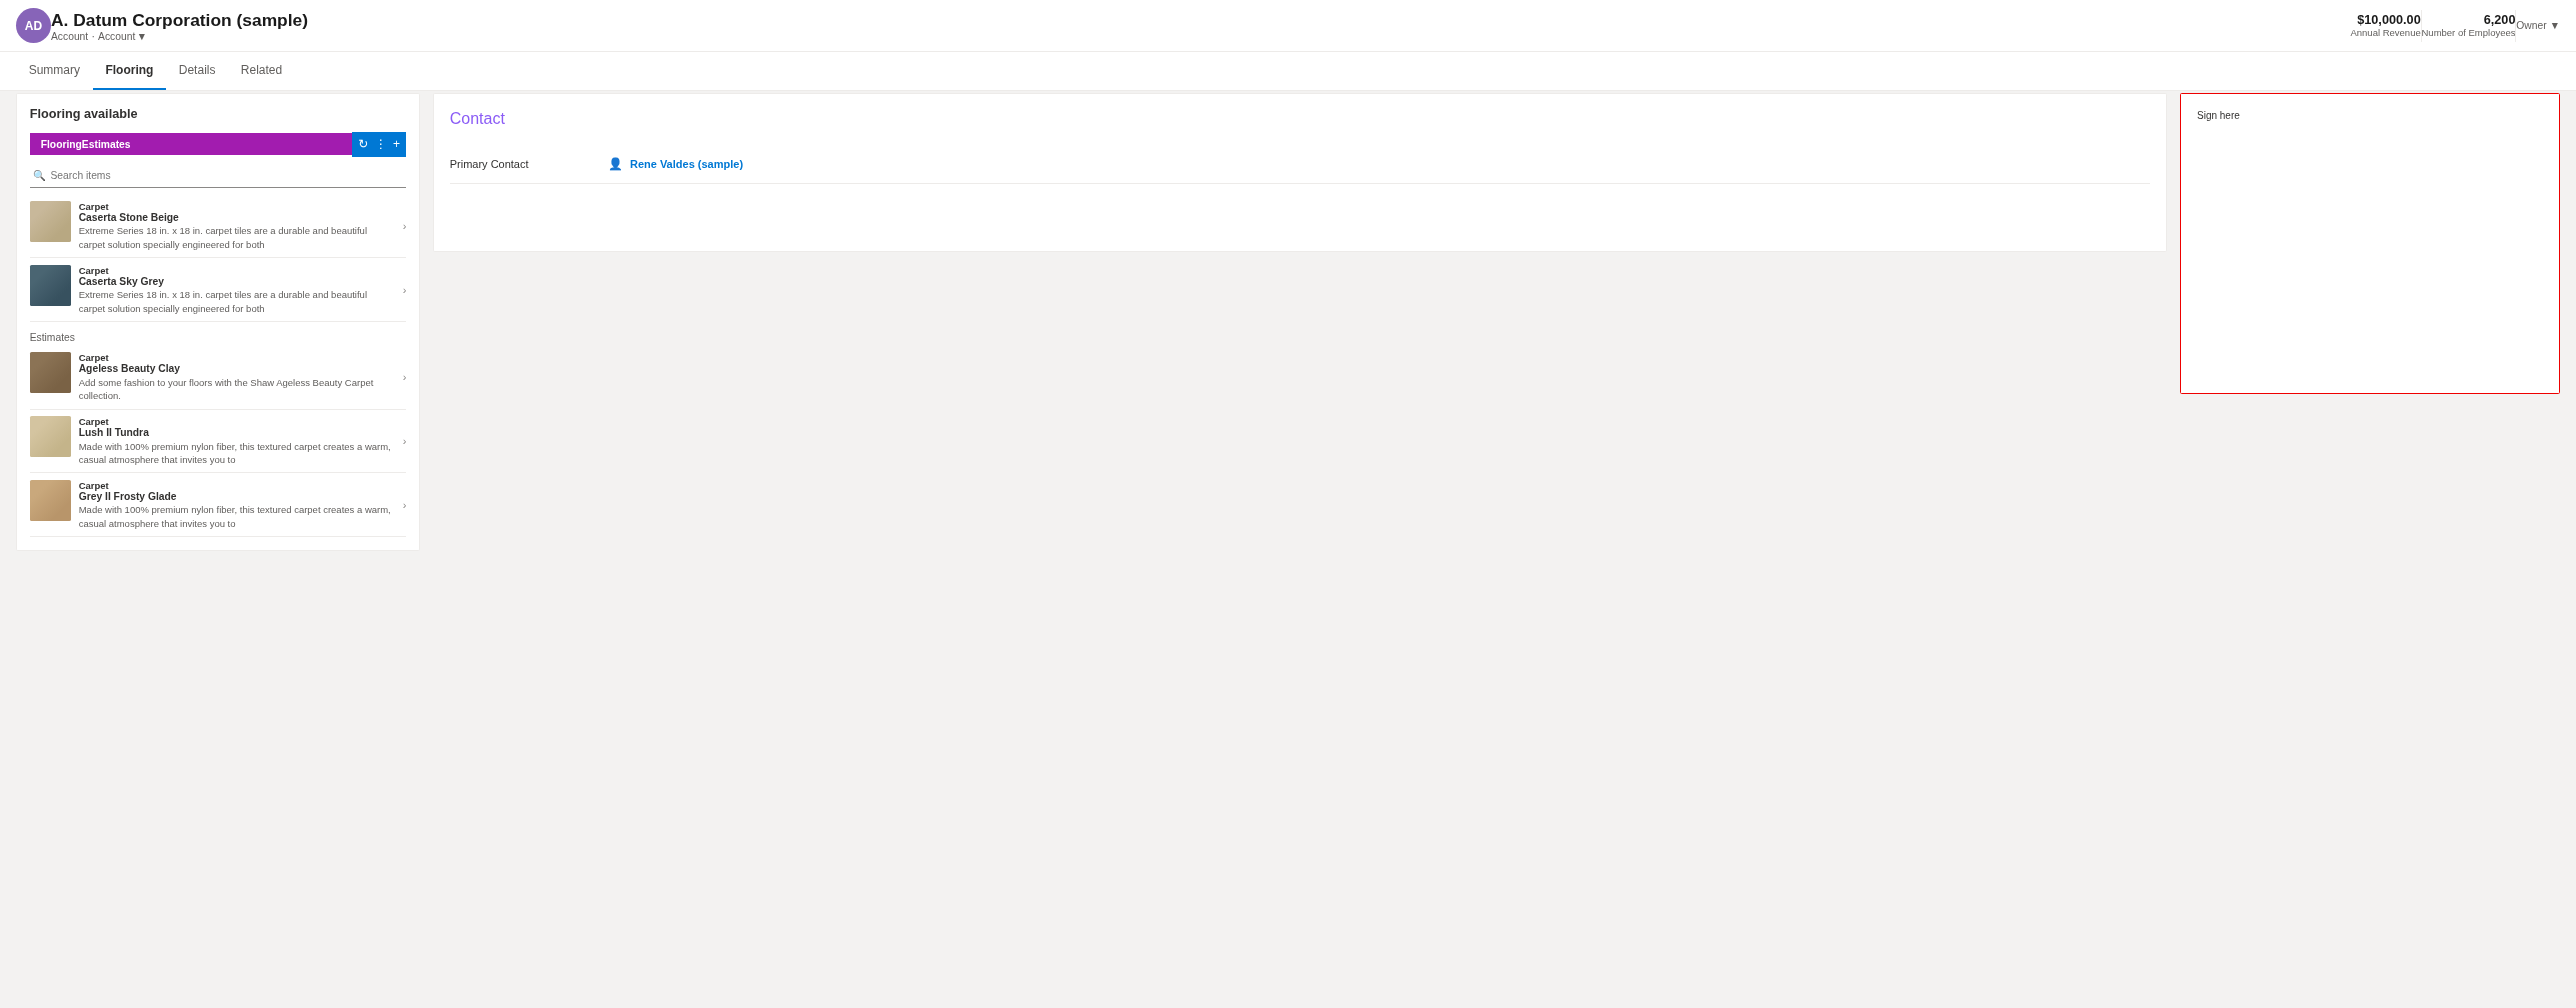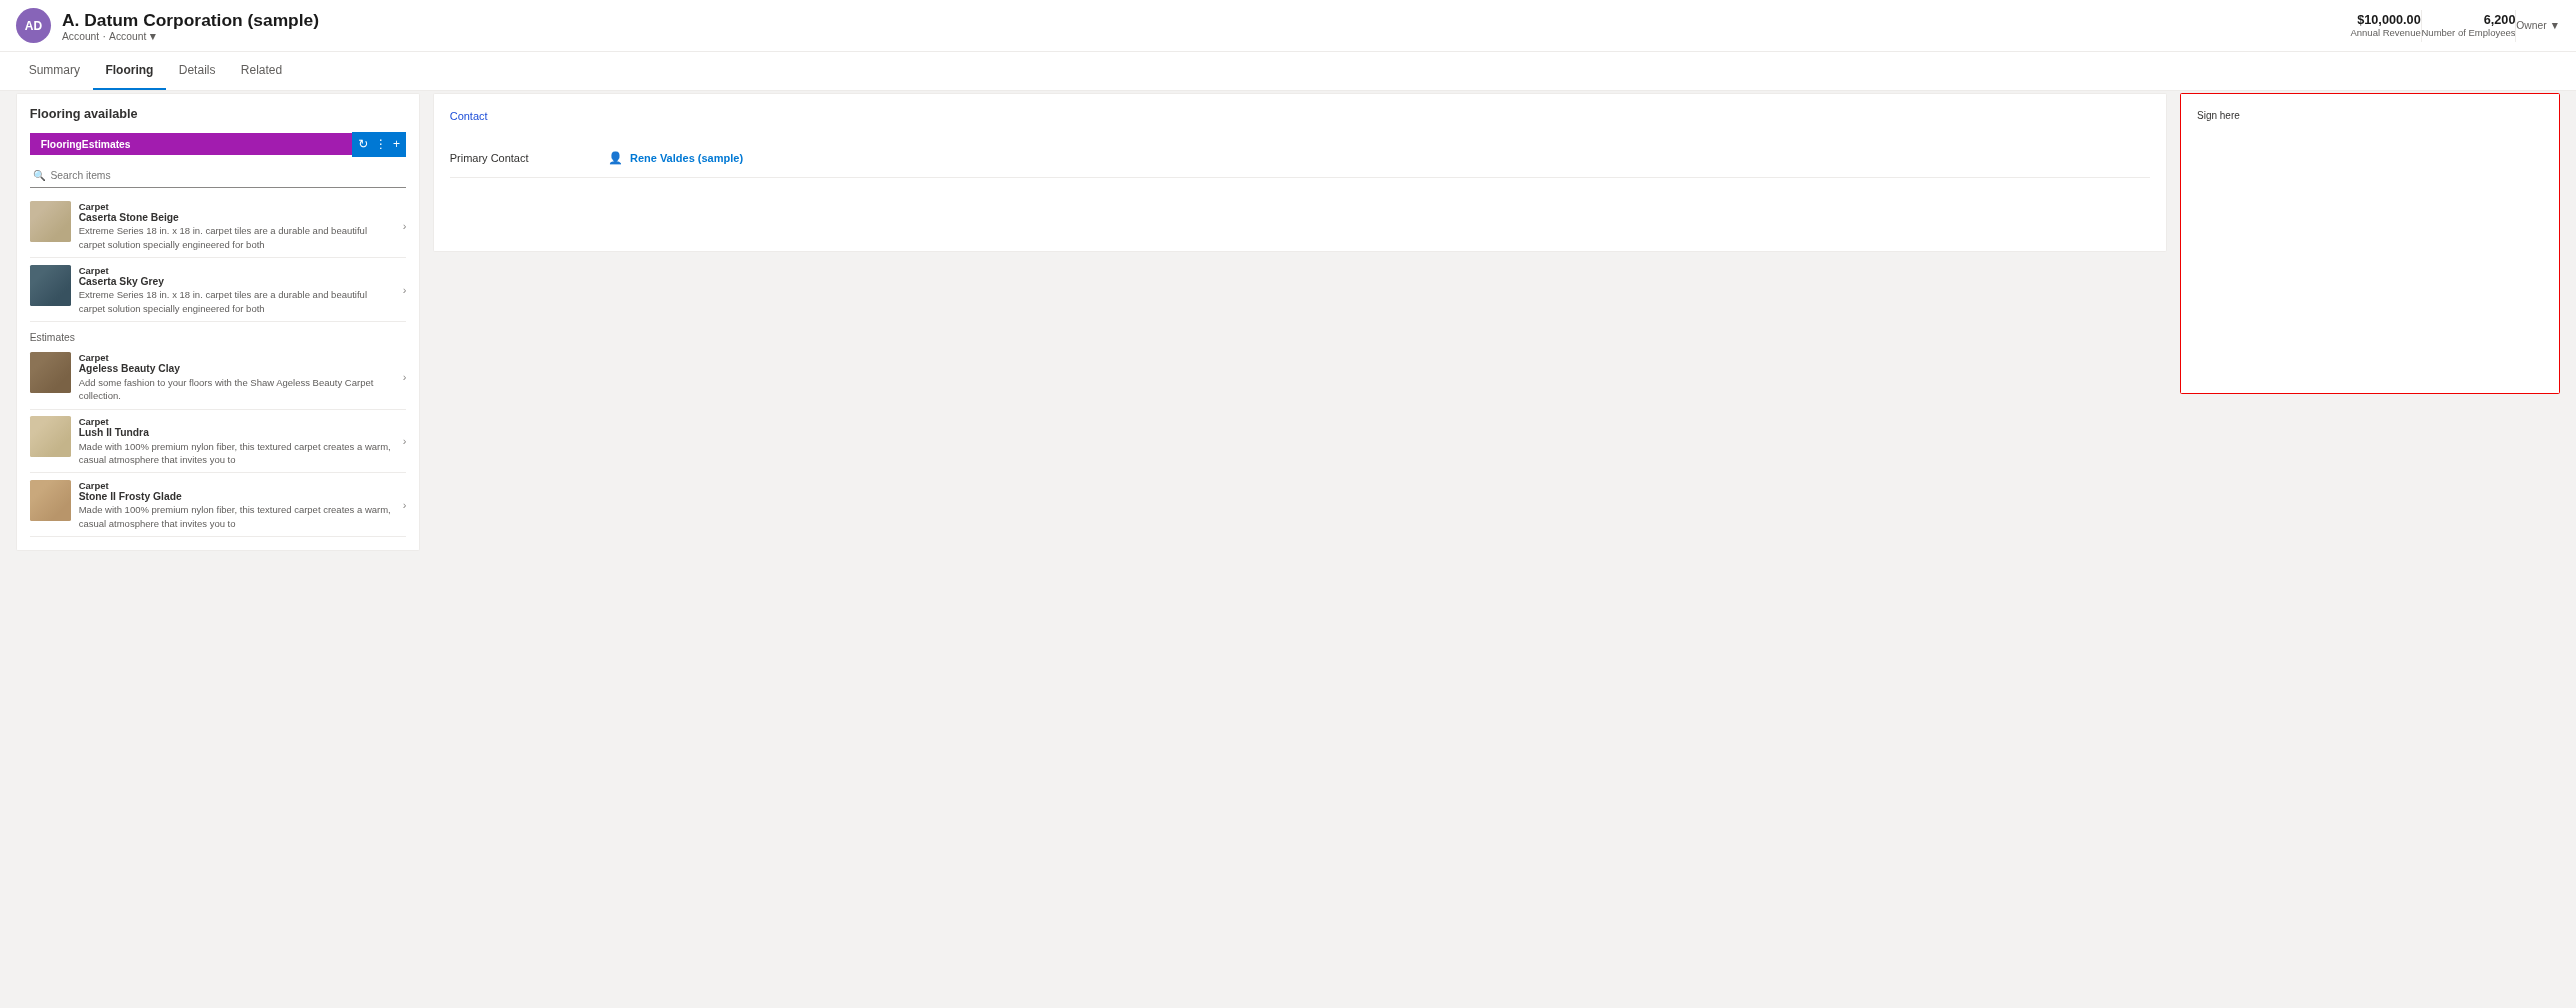--- a/index.html
+++ b/index.html
@@ -7,21 +7,21 @@
 
     
     .header {
       background: #fff;
       border-bottom: 0.8px solid #edebe9;
       padding: 8px 16px;
       display: flex;
       align-items: center;
       justify-content: space-between;
     }
-    .header-left { display: flex; align-items: center; gap: 11px; }
+    .header-left { display: flex; align-items: center; }
     .avatar {
       width: 35px; height: 35px;
       background: #8764b8;
       border-radius: 50%;
       display: flex; align-items: center; justify-content: center;
       color: #fff; font-weight: 700; font-size: 12px;
       flex-shrink: 0;
     }
     .title-block {}
     .title-main { font-size: 17.4px; font-weight: 600; color: #1a1a1a; }
@@ -138,21 +138,21 @@
 
     
     .middle-panel {
       background: #fff;
       border: 0.8px solid #edebe9;
       border-radius: 1.6px;
       flex: 1;
       padding: 16px;
       min-height: 159px;
     }
-    .contact-title { font-size: 11px; font-weight: 400; color: #1d4ed8; margin-bottom: 16px; }
+    .contact-title { font-size: 16px; font-weight: 400; color: #8b5cf6; margin-bottom: 16px; }
     .contact-row {
       display: flex;
       align-items: center;
       padding: 12.7px 0;
       border-bottom: 0.8px solid #edebe9;
     }
     .contact-label { font-size: 11px; color: #323130; width: 159px; }
     .contact-value { display: flex; align-items: center; gap: 6.3px; }
     .contact-value-icon { color: #0078d4; font-size: 12px; }
     .contact-value-link { color: #0078d4; font-size: 11px; font-weight: 600; text-decoration: none; }
@@ -322,21 +322,21 @@
         <div class="flooring-name">Lush II Tundra</div>
         <div class="flooring-desc">Made with 100% premium nylon fiber, this textured carpet creates a warm, casual atmosphere that invites you to</div>
       </div>
       <span class="flooring-chevron">›</span>
     </div>
 
     <div class="flooring-item">
       <div class="flooring-img carpet-frosty"></div>
       <div class="flooring-info">
         <div class="flooring-category">Carpet</div>
-        <div class="flooring-name">Stone II Frosty Glade</div>
+        <div class="flooring-name">Grey II Frosty Glade</div>
         <div class="flooring-desc">Made with 100% premium nylon fiber, this textured carpet creates a warm, casual atmosphere that invites you to</div>
       </div>
       <span class="flooring-chevron">›</span>
     </div>
   </div>
 
   <div class="middle-panel">
     <div class="contact-title">Contact</div>
     <div class="contact-row">
       <div class="contact-label">Primary Contact</div>

